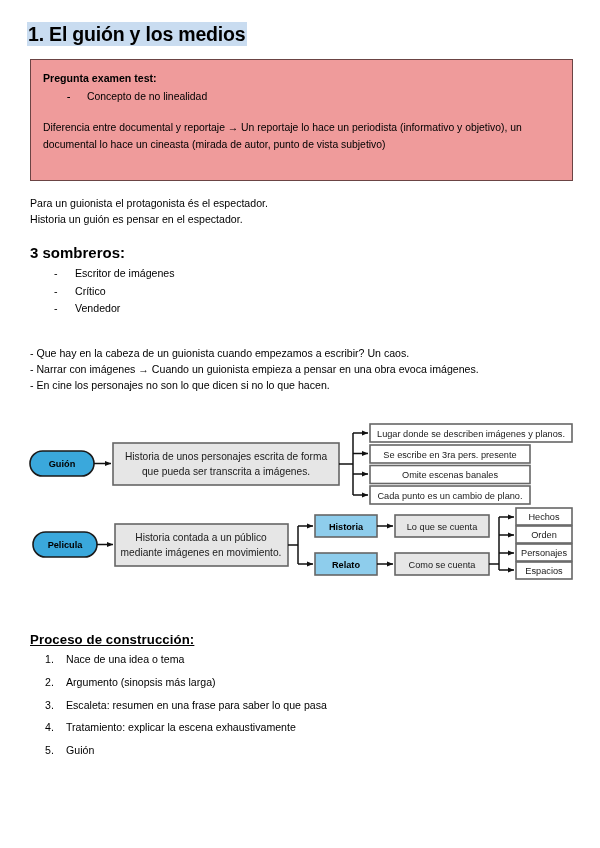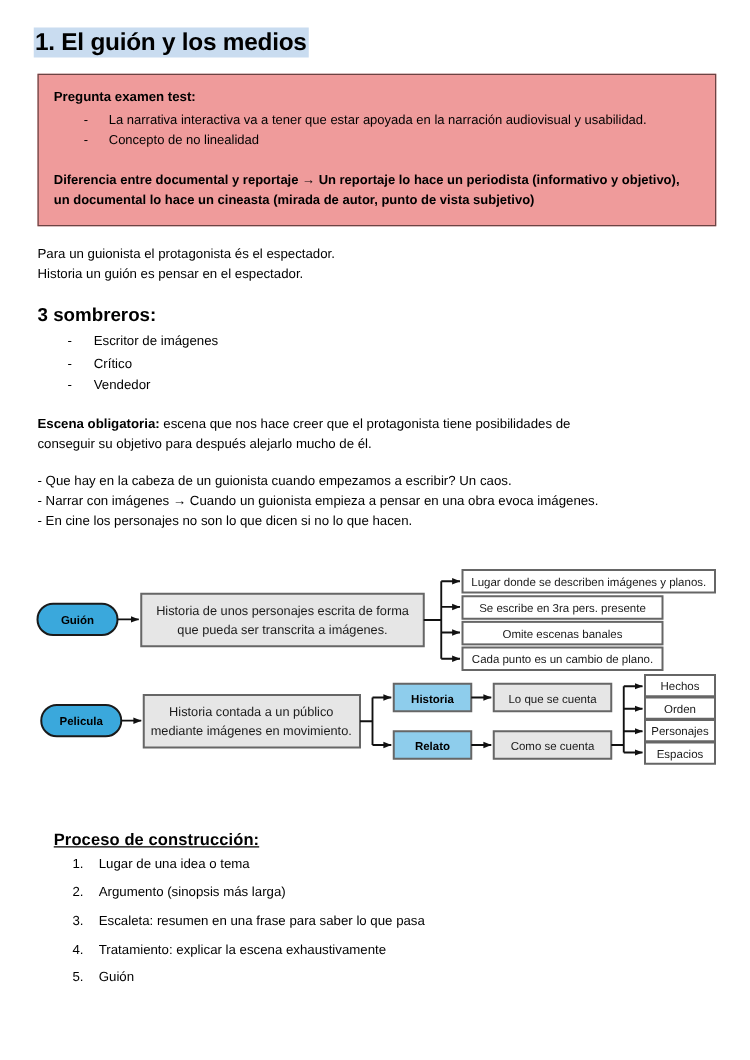--- a/index.html
+++ b/index.html
@@ -65,21 +65,20 @@
     padding-left: 44px;
     line-height: 1.55;
   }
   .callout ul li .dash {
     position: absolute;
     left: 24px;
   }
   .callout .para {
     margin: 15px 0 0 0;
     line-height: 1.55;
-    font-weight: bold;
   }
 
   
   .body-text {
     font-size: 10.6px;
     line-height: 1.52;
     margin-top: 14px;
     padding-left: 3px;
   }
   .body-text p { margin: 0; }
@@ -129,21 +128,20 @@
   .dg-text-lg {
     font-family: "Liberation Sans", sans-serif;
     font-size: 10.2px;
     fill: #1a1a1a;
   }
 
   
   .proceso {
     padding-left: 3px;
     margin-top: 18px;
-    margin-left: 13px;
   }
   .proceso-title {
     font-size: 13.2px;
     font-weight: bold;
     text-decoration: underline;
     margin: 0 0 6px 0;
     letter-spacing: 0.1px;
   }
   .num-list {
     margin: 0;
@@ -165,42 +163,41 @@
 </head>
 <body>
 
 <div class="page">
 
   <h1 class="doc-title"><span class="hl">1. El guión y los medios</span></h1>
 
   <div class="callout">
     <div class="lead">Pregunta examen test:</div>
     <ul>
-      <li><span class="dash">-</span><span>La narrativa interactiva va a tener que estar apoyada en la narración audiovisual y usabilidad.</span></li>
+      <li><span class="dash">-</span></li>
       <li><span class="dash">-</span><span>Concepto de no linealidad</span></li>
     </ul>
     <p class="para">Diferencia entre documental y reportaje → Un reportaje lo hace un periodista (informativo y objetivo), un documental lo hace un cineasta (mirada de autor, punto de vista subjetivo)</p>
   </div>
 
   <div class="body-text">
     <p>Para un guionista el protagonista és el espectador.</p>
     <p>Historia un guión es pensar en el espectador.</p>
 
     <div class="gap-md"></div>
 
     <p class="sec-head">3 sombreros:</p>
     <ul class="dash-list">
       <li><span class="dash">-</span><span>Escritor de imágenes</span></li>
       <li><span class="dash">-</span><span>Crítico</span></li>
       <li><span class="dash">-</span><span>Vendedor</span></li>
     </ul>
 
     <div class="gap-md"></div>
 
-    <p><span class="inline-b">Escena obligatoria:</span><span> escena que nos hace creer que el protagonista tiene posibilidades de conseguir su objetivo para después alejarlo mucho de él.</span></p>
 
     <div class="gap-md"></div>
 
     <p>- Que hay en la cabeza de un guionista cuando empezamos a escribir? Un caos.</p>
     <p>- Narrar con imágenes → Cuando un guionista empieza a pensar en una obra evoca imágenes.</p>
     <p>- En cine los personajes no son lo que dicen si no lo que hacen.</p>
   </div>
 
   <div class="diagram">
     <svg width="600" height="195" viewBox="0 0 600 195" xmlns="http://www.w3.org/2000/svg">
@@ -306,21 +303,21 @@
       <g>
         <rect x="516" y="143" width="56" height="17" fill="#ffffff" stroke="#666666" stroke-width="1.6"></rect>
         <text class="dg-text" x="544" y="155" text-anchor="middle">Espacios</text>
       </g>
     </svg>
   </div>
 
   <div class="proceso">
     <div class="proceso-title">Proceso de construcción:</div>
     <ul class="num-list">
-      <li><span class="num">1.</span><span>Lugar de una idea o tema</span></li>
+      <li><span class="num">1.</span><span>Nace de una idea o tema</span></li>
       <li><span class="num">2.</span><span>Argumento (sinopsis más larga)</span></li>
       <li><span class="num">3.</span><span>Escaleta: resumen en una frase para saber lo que pasa</span></li>
       <li><span class="num">4.</span><span>Tratamiento: explicar la escena exhaustivamente</span></li>
       <li><span class="num">5.</span><span>Guión</span></li>
     </ul>
   </div>
 
 </div>
 
 </body></html>

